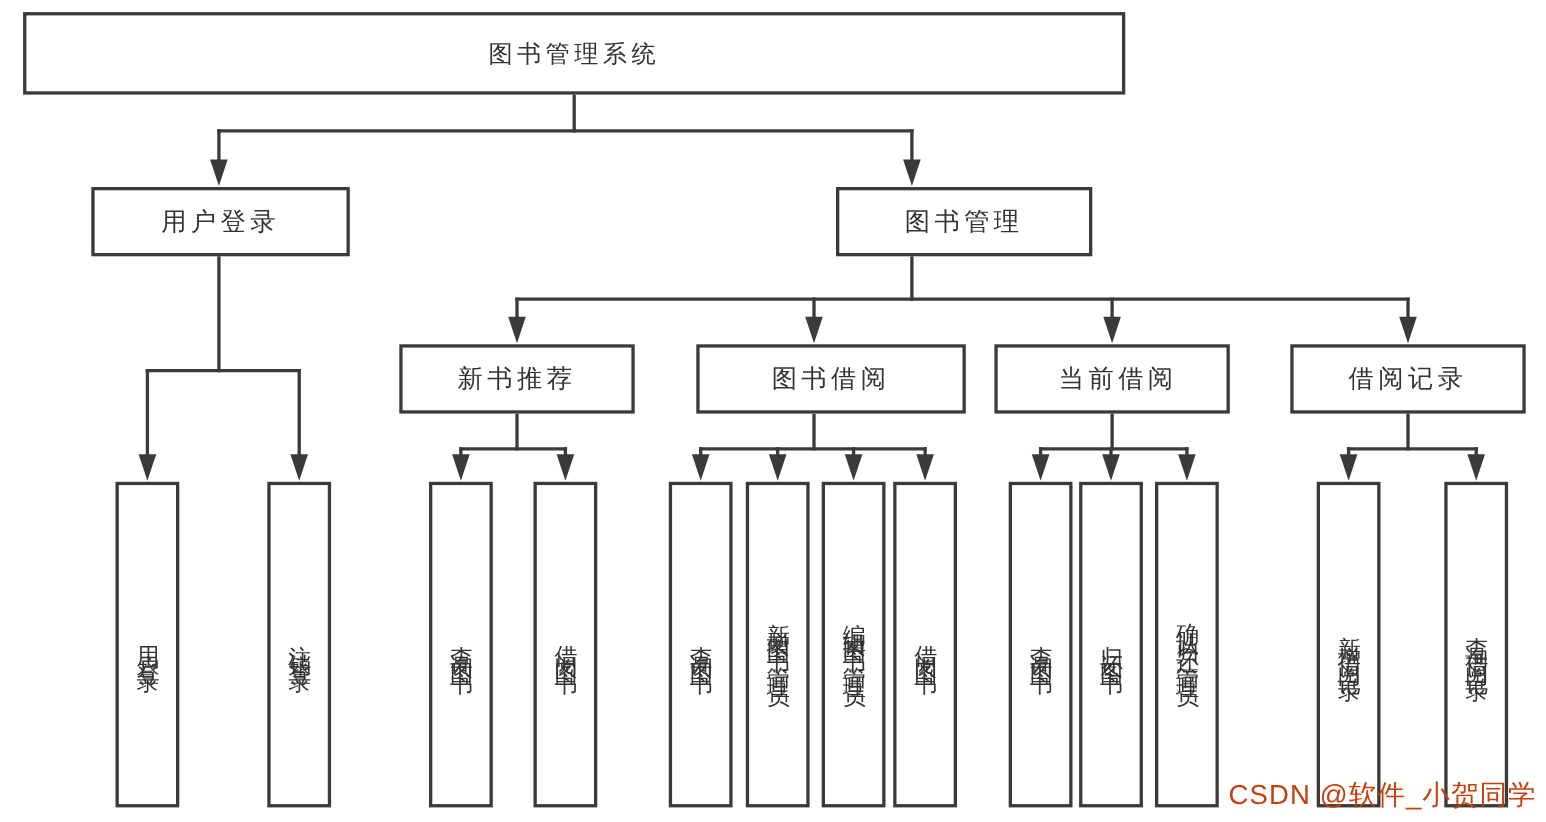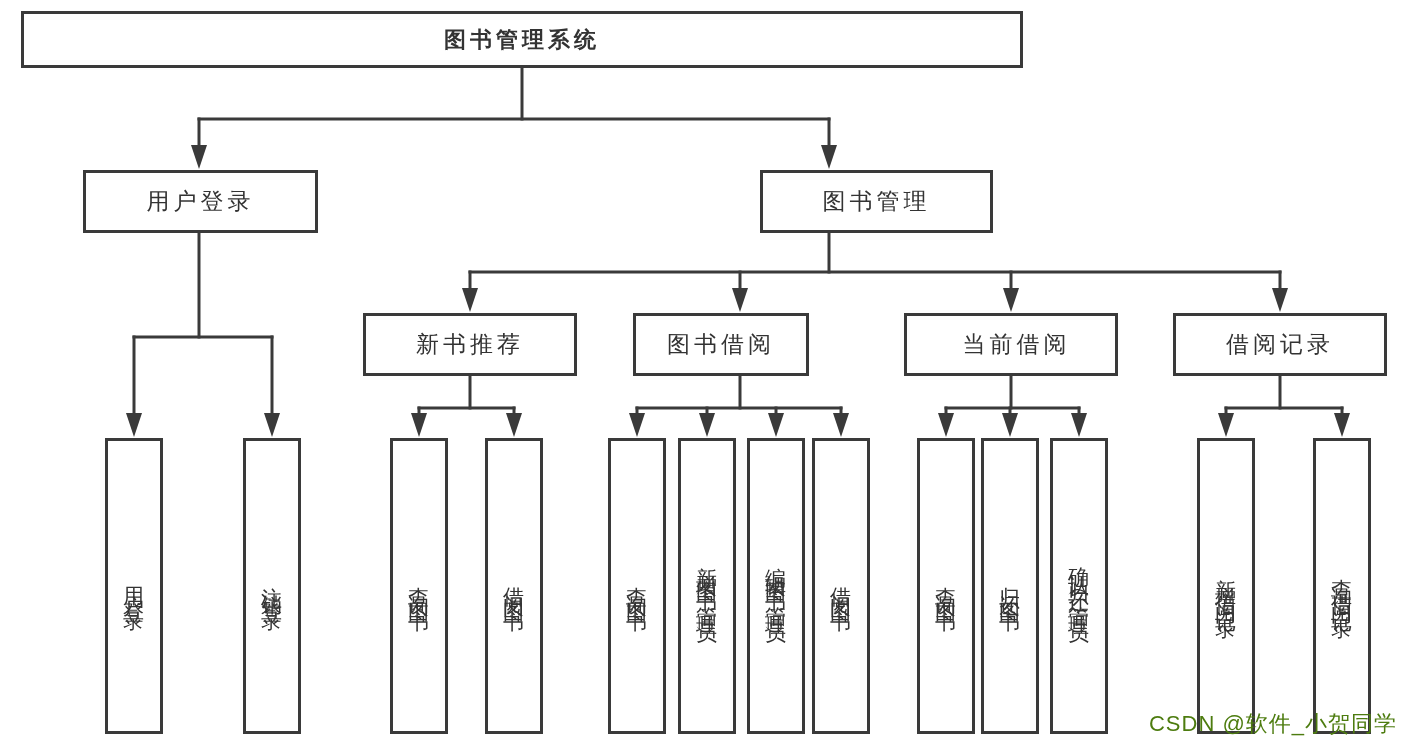--- a/index.html
+++ b/index.html
@@ -54,23 +54,23 @@
   .leaf .vtext {
     writing-mode: vertical-rl;
     font-size: 21px;
     letter-spacing: 8px;
     line-height: 1.1;
   }
   .watermark {
     position: absolute;
     right: 8px;
     bottom: 8px;
-    font-size: 22px;
+    font-size: 25px;
     letter-spacing: 1px;
-    color: #4d7c0f;
+    color: #c2410c;
     white-space: nowrap;
   }
 </style>
 </head>
 <body>
 
 <svg id="connectors" viewBox="0 0 1405 747" xmlns="http://www.w3.org/2000/svg">
   <g>
     <line x1="522" y1="68" x2="522" y2="119"></line>
     <line x1="199" y1="119" x2="829" y2="119"></line>
@@ -138,29 +138,29 @@
   <g>
     <line x1="1280" y1="376" x2="1280" y2="408"></line>
     <line x1="1226" y1="408" x2="1342" y2="408"></line>
     <line x1="1226" y1="408" x2="1226" y2="415"></line>
     <polygon points="1218,413 1234,413 1226,437"></polygon>
     <line x1="1342" y1="408" x2="1342" y2="415"></line>
     <polygon points="1334,413 1350,413 1342,437"></polygon>
   </g>
 </svg>
 
-<div class="node hnode rootnode" style="left:21px; top:11px; width:1002px; height:57px;font-weight:bold;">图书管理系统</div>
+<div class="node hnode rootnode" style="left:21px; top:11px; width:1002px; height:75px;">图书管理系统</div>
 
 <div class="node hnode" style="left:83px; top:170px; width:235px; height:63px;">用户登录</div>
 
 <div class="node hnode" style="left:712px; top:170px; width:233px; height:63px;margin-left:48px;">图书管理</div>
 
 <div class="node hnode" style="left:363px; top:313px; width:214px; height:63px;">新书推荐</div>
 
-<div class="node hnode" style="left:633px; top:313px; width:176px; height:63px;">图书借阅</div>
+<div class="node hnode" style="left:633px; top:313px; width:245px; height:63px;">图书借阅</div>
 
 <div class="node hnode" style="left:904px; top:313px; width:214px; height:63px;padding-left:11px;">当前借阅</div>
 
 <div class="node hnode" style="left:1173px; top:313px; width:214px; height:63px;">借阅记录</div>
 
 <div class="node leaf" style="left:105px; top:438px; width:58px; height:296px;">
   <span class="vtext">用户登录</span>
 </div>
 
 <div class="node leaf" style="left:243px; top:438px; width:58px; height:296px;">

